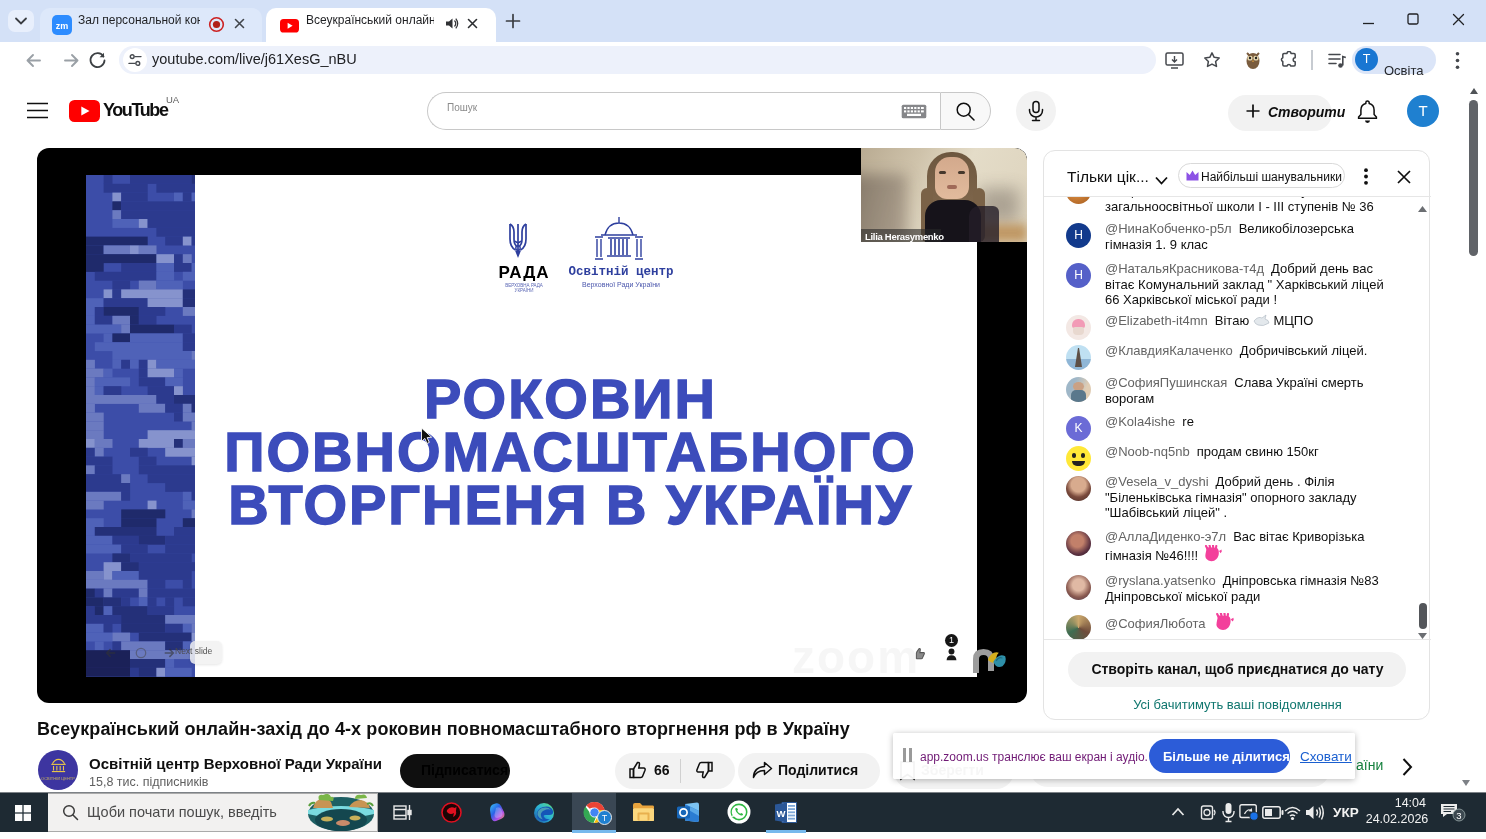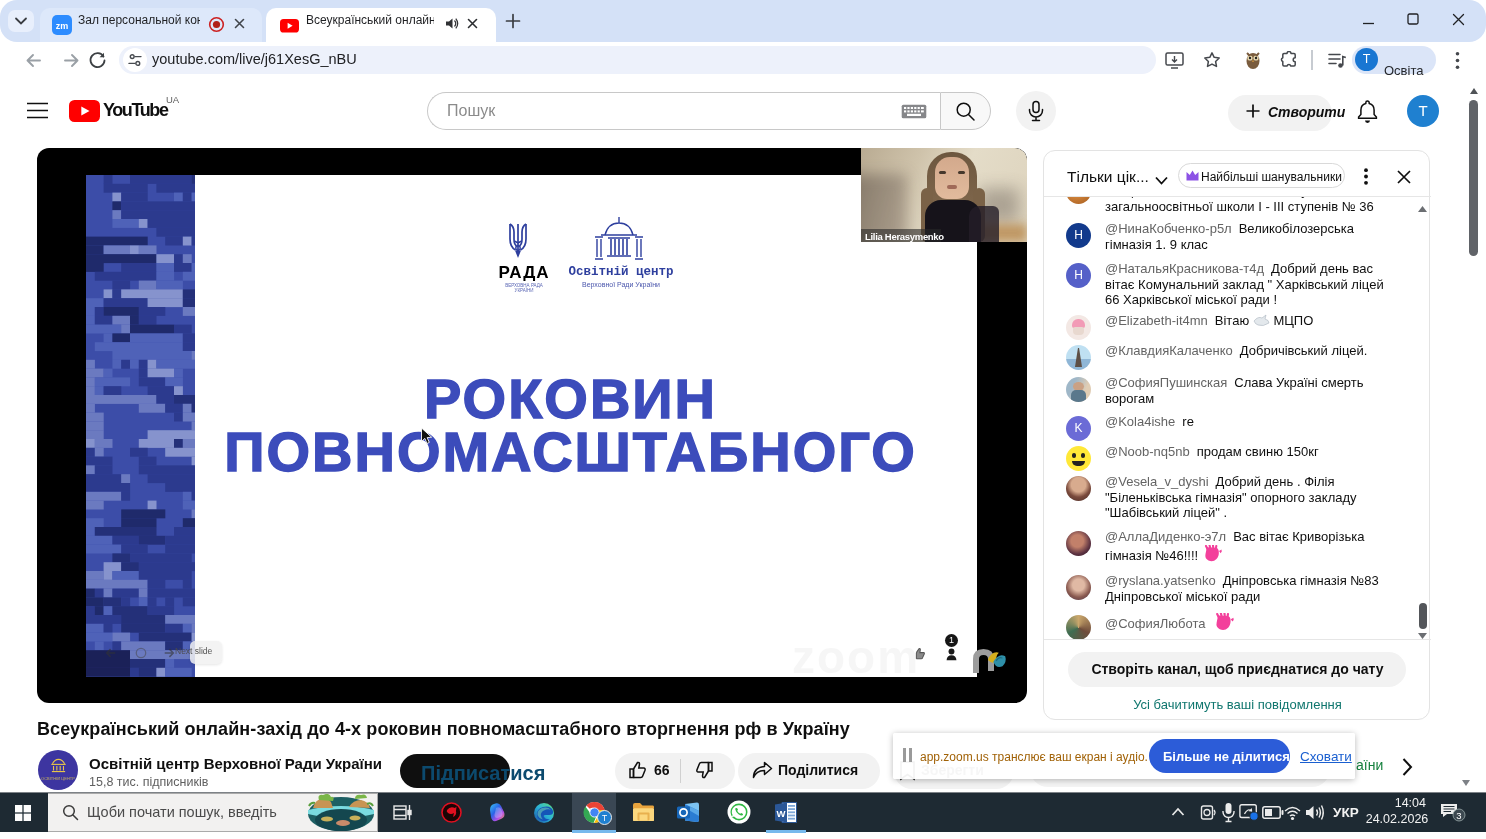--- a/index.html
+++ b/index.html
@@ -1,21 +1,21 @@
 <!DOCTYPE html>
 <html><head>
 <meta charset="utf-8">
 <style>
   * { margin:0; padding:0; box-sizing:border-box; }
   html,body { width:1486px; height:839px; overflow:hidden; background:#fff;
     font-family:"Liberation Sans", sans-serif; }
   .abs { position:absolute; }
   #stage { position:relative; width:1486px; height:839px; }
   
-  #tabbar { position:absolute; left:0; top:0; width:1486px; height:42px; background:#d4e1f7;border-radius:17px; }
+  #tabbar { position:absolute; left:0; top:0; width:1486px; height:42px; background:#d4e1f7; }
   .tab-inactive { position:absolute; left:40px; top:8px; width:222px; height:34px;
     background:#dde8fa; border-radius:10px 10px 0 0; }
   .tab-active { position:absolute; left:266px; top:8px; width:230px; height:34px;
     background:#fff; border-radius:10px 10px 0 0; }
   .tabtxt { position:absolute; top:13px; font-size:12px; color:#1f2023; white-space:nowrap; overflow:hidden; }
   
   #toolbar { position:absolute; left:0; top:42px; width:1486px; height:36px; background:#fff; }
   #urlpill { position:absolute; left:119px; top:46px; width:1037px; height:28px;
     background:#edf1fb; border-radius:14px; }
   
@@ -161,21 +161,21 @@
       </svg>
     <svg class="abs" style="left:69px;top:22px" width="31" height="22" viewBox="0 0 31 22">
         <rect width="31" height="22" rx="5.5" fill="#f00"></rect>
         <path d="M12.3 6.5 L20.5 11 L12.3 15.5 Z" fill="#fff"></path>
       </svg>
     <div class="abs" style="left:103px;top:22px;font-size:18px;font-weight:bold;letter-spacing:-1.4px;color:#0f0f0f;">YouTube</div>
     <div class="abs" style="left:166px;top:16px;font-size:9.5px;color:#606060;">UA</div>
   </div>
 
   <div class="abs" style="left:427px;top:92px;width:513px;height:38px;border:1px solid #c8c8c8;border-radius:20px 0 0 20px;border-right:none;"></div>
-  <div class="abs" style="left:447px;top:102px;font-size:16px;color:#8b8b8b;">Пошук</div>
+  <div class="abs" style="left:447px;top:102px;font-size:10px;color:#8b8b8b;">Пошук</div>
   <svg class="abs" style="left:901px;top:104px" width="26" height="15" viewBox="0 0 26 15">
       <rect x="0.7" y="0.7" width="24.6" height="13.6" rx="1.6" fill="#86878a"></rect>
       <g fill="#fff">
         <rect x="3" y="3" width="2.2" height="2"></rect>
         <rect x="6.4" y="3" width="2.2" height="2"></rect>
         <rect x="9.8" y="3" width="2.2" height="2"></rect>
         <rect x="13.2" y="3" width="2.2" height="2"></rect>
         <rect x="16.6" y="3" width="2.2" height="2"></rect>
         <rect x="20" y="3" width="2.8" height="2"></rect>
         <rect x="3" y="6.4" width="2.2" height="2"></rect>
@@ -458,20 +458,21 @@
           <g stroke-width="1.6">
               <path d="M20 24 V40 M24 24 V40 M28 24 V40 M32 24 V40 M36 24 V40"></path>
             </g>
           <path d="M17 23 H39 M16 41 H40"></path>
         </g>
       </svg>
       <div class="abs" style="left:470px;top:90px;width:130px;text-align:center;font-size:12.5px;font-weight:bold;color:#2e3f9e;font-family:'Liberation Mono',monospace;">Освітній центр</div>
       <div class="abs" style="left:470px;top:106px;width:130px;text-align:center;font-size:7px;color:#4a56ac;">Верховної Ради України</div>
       <div class="bigblue" style="top:198px;">РОКОВИН</div>
       <div class="bigblue" style="top:251px;">ПОВНОМАСШТАБНОГО</div>
+      <div class="bigblue" style="top:304px;">ВТОРГНЕНЯ В УКРАЇНУ</div>
 
       <div class="abs" style="left:104px;top:466px;width:32px;height:23px;background:#f2f2f2;border-radius:5px;opacity:0.85;box-shadow:0 1px 3px rgba(0,0,0,0.12);"></div>
       <svg class="abs" style="left:19px;top:472px;opacity:0.6" width="12" height="12" viewBox="0 0 14 14">
           <path d="M12 7 L2.5 7 M6.5 2.5 L2 7 L6.5 11.5" stroke="#333" stroke-width="1.8" fill="none"></path>
         </svg>
       <svg class="abs" style="left:49px;top:472px;opacity:0.5" width="12" height="12" viewBox="0 0 14 14">
           <circle cx="7" cy="7" r="5.5" fill="none" stroke="#444" stroke-width="1.5"></circle>
         </svg>
       <svg class="abs" style="left:77px;top:472px;opacity:0.6" width="12" height="12" viewBox="0 0 14 14">
           <path d="M2 7 L11.5 7 M7.5 2.5 L12 7 L7.5 11.5" stroke="#333" stroke-width="1.8" fill="none"></path>
@@ -642,21 +643,21 @@
         <path d="M3 6.5 H16"></path>
         <path d="M5 8 V12 M8 8 V12 M11 8 V12 M14 8 V12"></path>
         <path d="M3.5 13 H15.5"></path>
       </g>
     </svg>
     <div class="abs" style="left:0;top:26px;width:40px;text-align:center;font-size:4px;color:#c8b25c;">ОСВІТНІЙ ЦЕНТР</div>
   </div>
   <div class="abs" style="left:89px;top:755px;font-size:15px;font-weight:bold;color:#0f0f0f;">Освітній центр Верховної Ради України</div>
   <div class="abs" style="left:89px;top:775px;font-size:12.5px;color:#606060;">15,8 тис. підписників</div>
   <div class="abs" style="left:400px;top:754px;width:110px;height:34px;border-radius:17px;background:#0f0f0f;"></div>
-  <div class="abs" style="left:421px;top:762px;font-size:20px;font-weight:bold;color:#0c4a6e;">Підписатися</div>
+  <div class="abs" style="left:421px;top:762px;font-size:14px;font-weight:bold;color:#000000;">Підписатися</div>
 
   <div class="pill" style="left:615px;top:753px;width:120px;"></div>
   <svg class="abs" style="left:628px;top:761px" width="19" height="18" viewBox="0 0 19 18">
     <path d="M5.5 8 L5.5 16.5 M5.5 8 L9.5 1.5 Q11.5 1 11.5 3.2 L10.8 7 L16 7 Q17.6 7.4 17 9.2 L14.6 15.3 Q14.2 16.5 12.8 16.5 L5.5 16.5" fill="none" stroke="#0f0f0f" stroke-width="1.5"></path>
     <path d="M2 8 H5.5 V16.5 H2 Z" fill="none" stroke="#0f0f0f" stroke-width="1.5"></path>
   </svg>
   <div class="abs" style="left:654px;top:762px;font-size:14px;font-weight:bold;color:#0f0f0f;">66</div>
   <div class="abs" style="left:680px;top:759px;width:1px;height:24px;background:#d0d0d0;"></div>
   <svg class="abs" style="left:695px;top:761px" width="19" height="18" viewBox="0 0 19 18">
     <g transform="rotate(180 9.5 9)">
@@ -678,21 +679,21 @@
   <div class="abs" style="left:921px;top:762px;font-size:14px;font-weight:bold;color:#555;">Зберегти</div>
   <div class="abs" style="left:1030px;top:751px;width:300px;height:36px;border-radius:18px;background:#f4f4f4;"></div>
   <div class="abs" style="left:1356px;top:757px;font-size:14px;color:#15803d;">аїни</div>
   <svg class="abs" style="left:1401px;top:757px" width="12" height="20" viewBox="0 0 12 20">
     <path d="M2.5 2 L10 10 L2.5 18" stroke="#0f0f0f" stroke-width="2" fill="none"></path>
   </svg>
 
   <div class="abs" style="left:893px;top:733px;width:462px;height:46px;background:rgba(255,255,255,0.95);box-shadow:0 1px 6px rgba(0,0,0,0.28);border-radius:2px;"></div>
   <div class="abs" style="left:903px;top:748px;width:3px;height:14px;background:#9a9a9a;"></div>
   <div class="abs" style="left:908.5px;top:748px;width:3px;height:14px;background:#9a9a9a;"></div>
-  <div class="abs" style="left:920px;top:750px;font-size:12px;color:#a16207;">app.zoom.us транслює ваш екран і аудіо.</div>
+  <div class="abs" style="left:920px;top:750px;font-size:12px;color:#701a75;">app.zoom.us транслює ваш екран і аудіо.</div>
   <div class="abs" style="left:1149px;top:739px;width:141px;height:34px;background:#2c5cd8;border-radius:17px;"></div>
   <div class="abs" style="left:1163px;top:749px;font-size:13px;font-weight:bold;color:#fff;">Більше не ділитися</div>
   <div class="abs" style="left:1300px;top:749px;font-size:13.5px;color:#1a5fd0;text-decoration:underline;">Сховати</div>
 
   <div id="taskbar">
 
     <svg class="abs" style="left:15px;top:12px" width="16" height="16" viewBox="0 0 18 18">
       <g fill="#fdfdfd">
         <rect x="0" y="0" width="8.3" height="8.3"></rect>
         <rect x="9.7" y="0" width="8.3" height="8.3"></rect>

